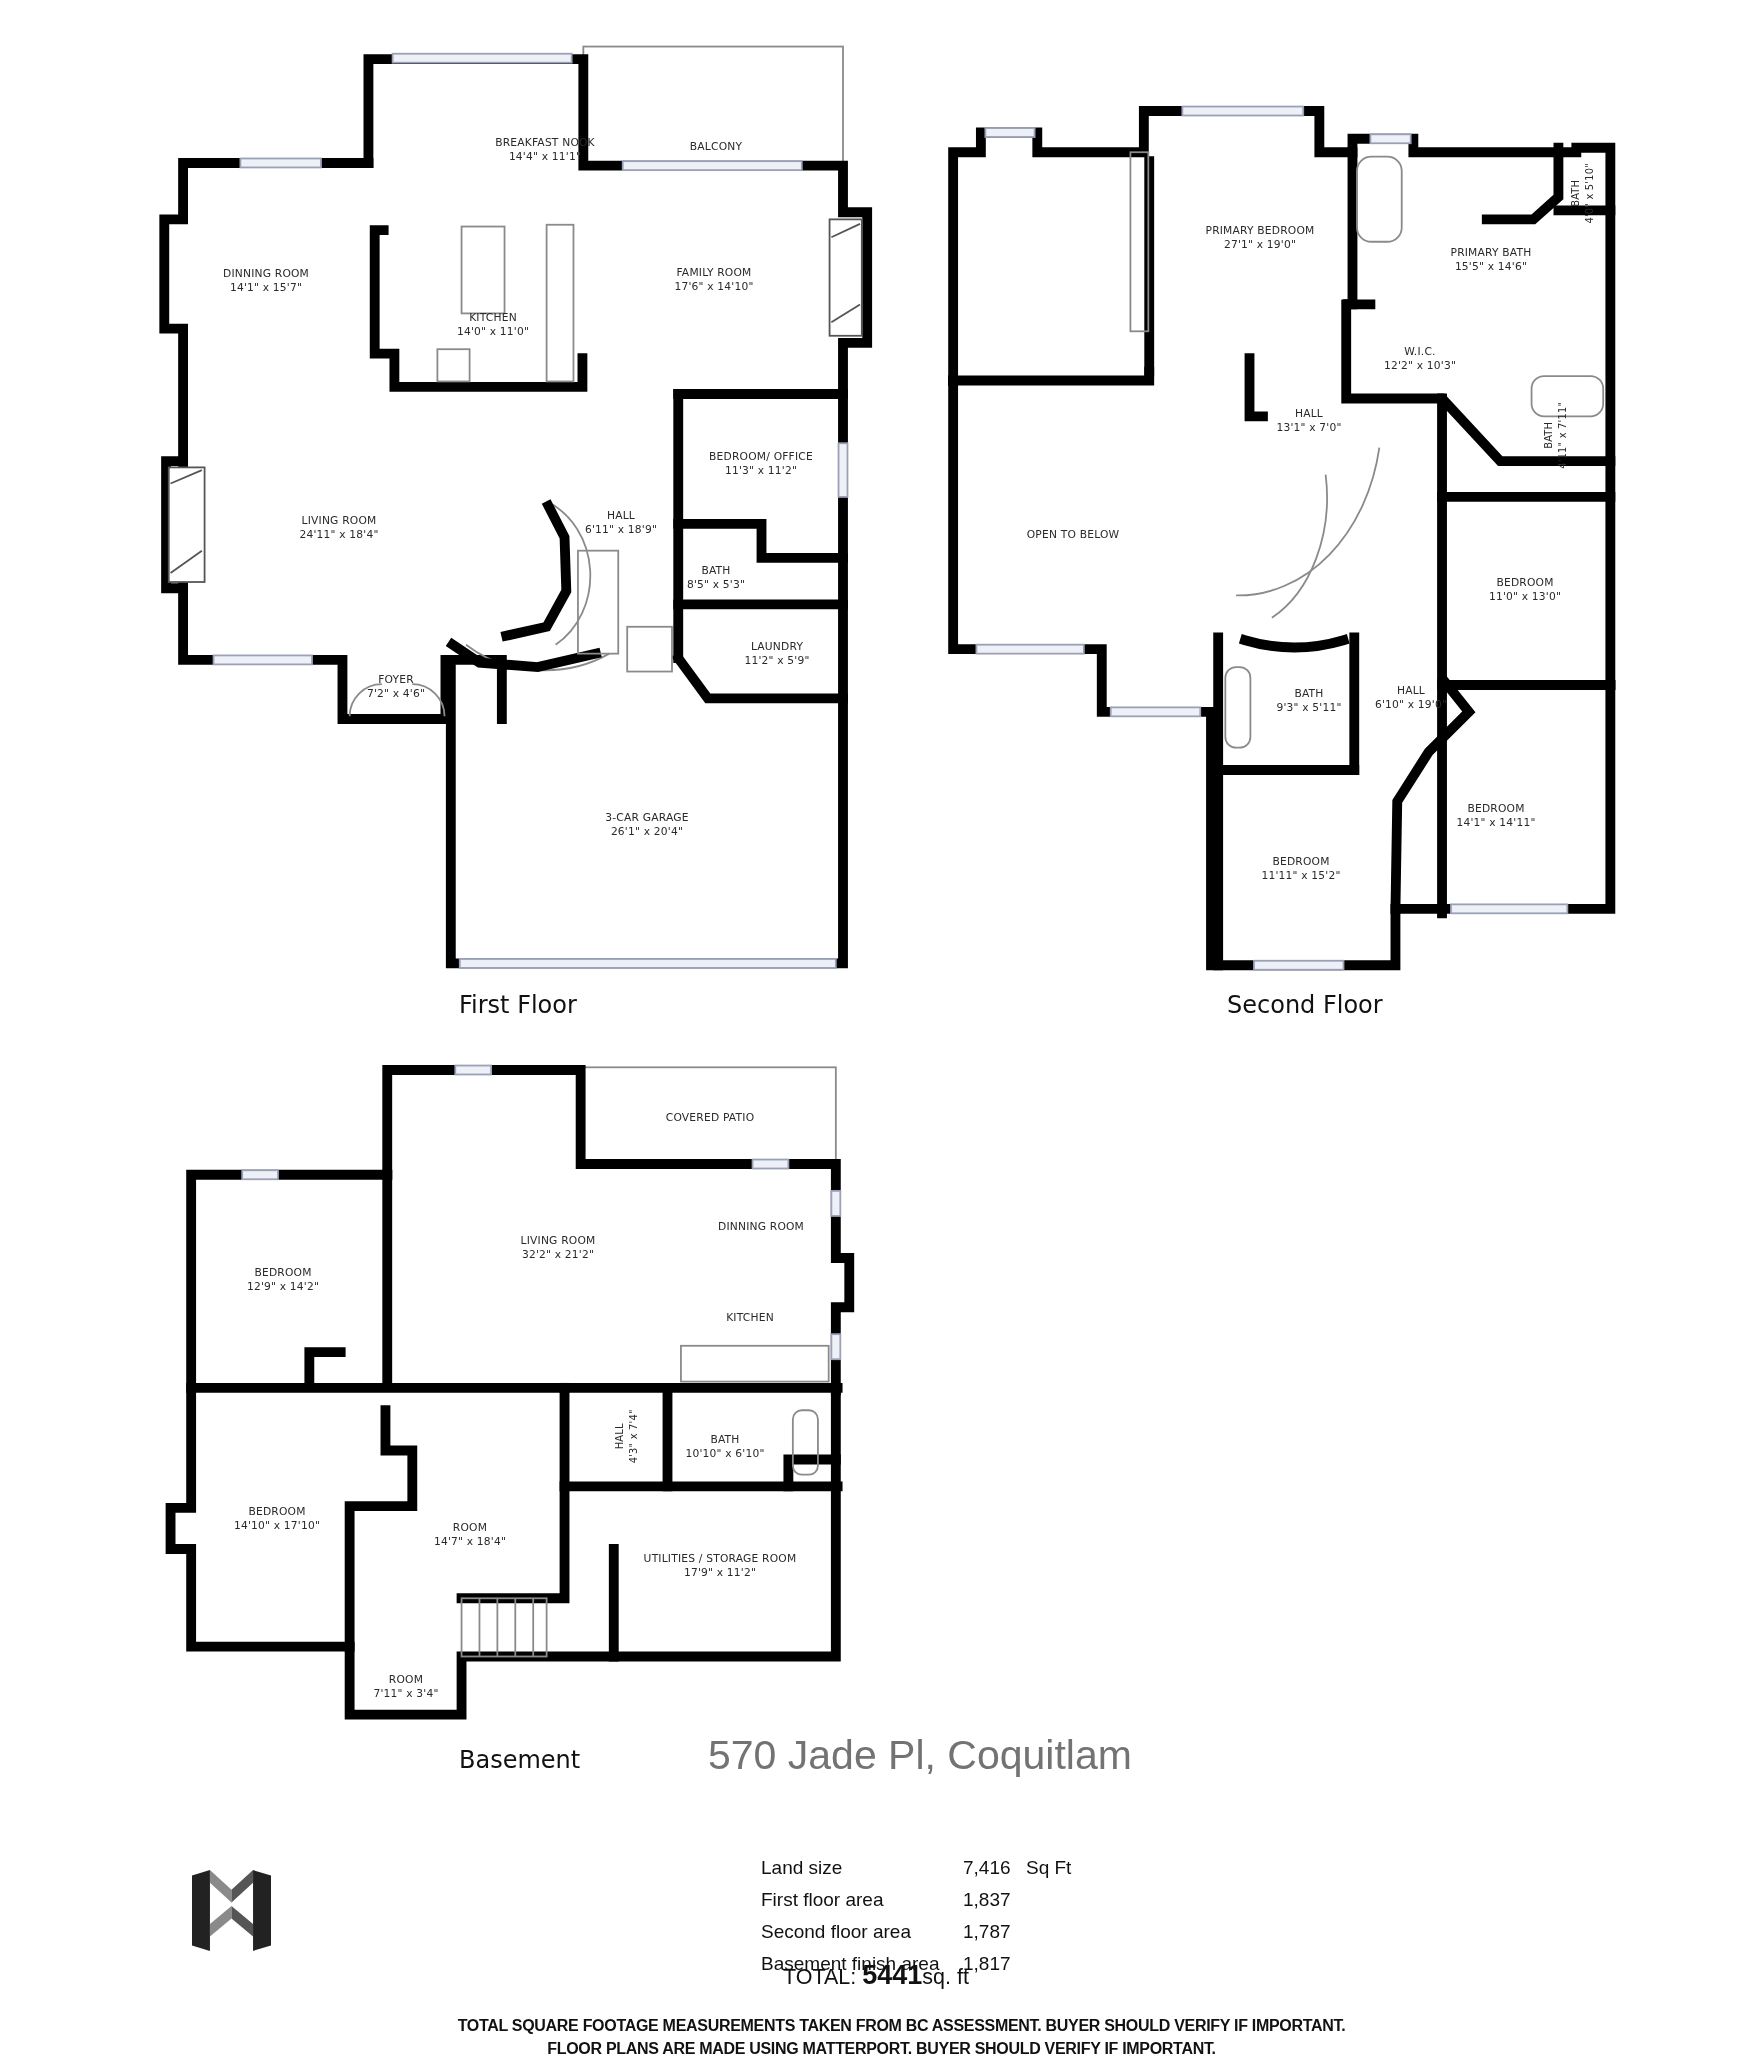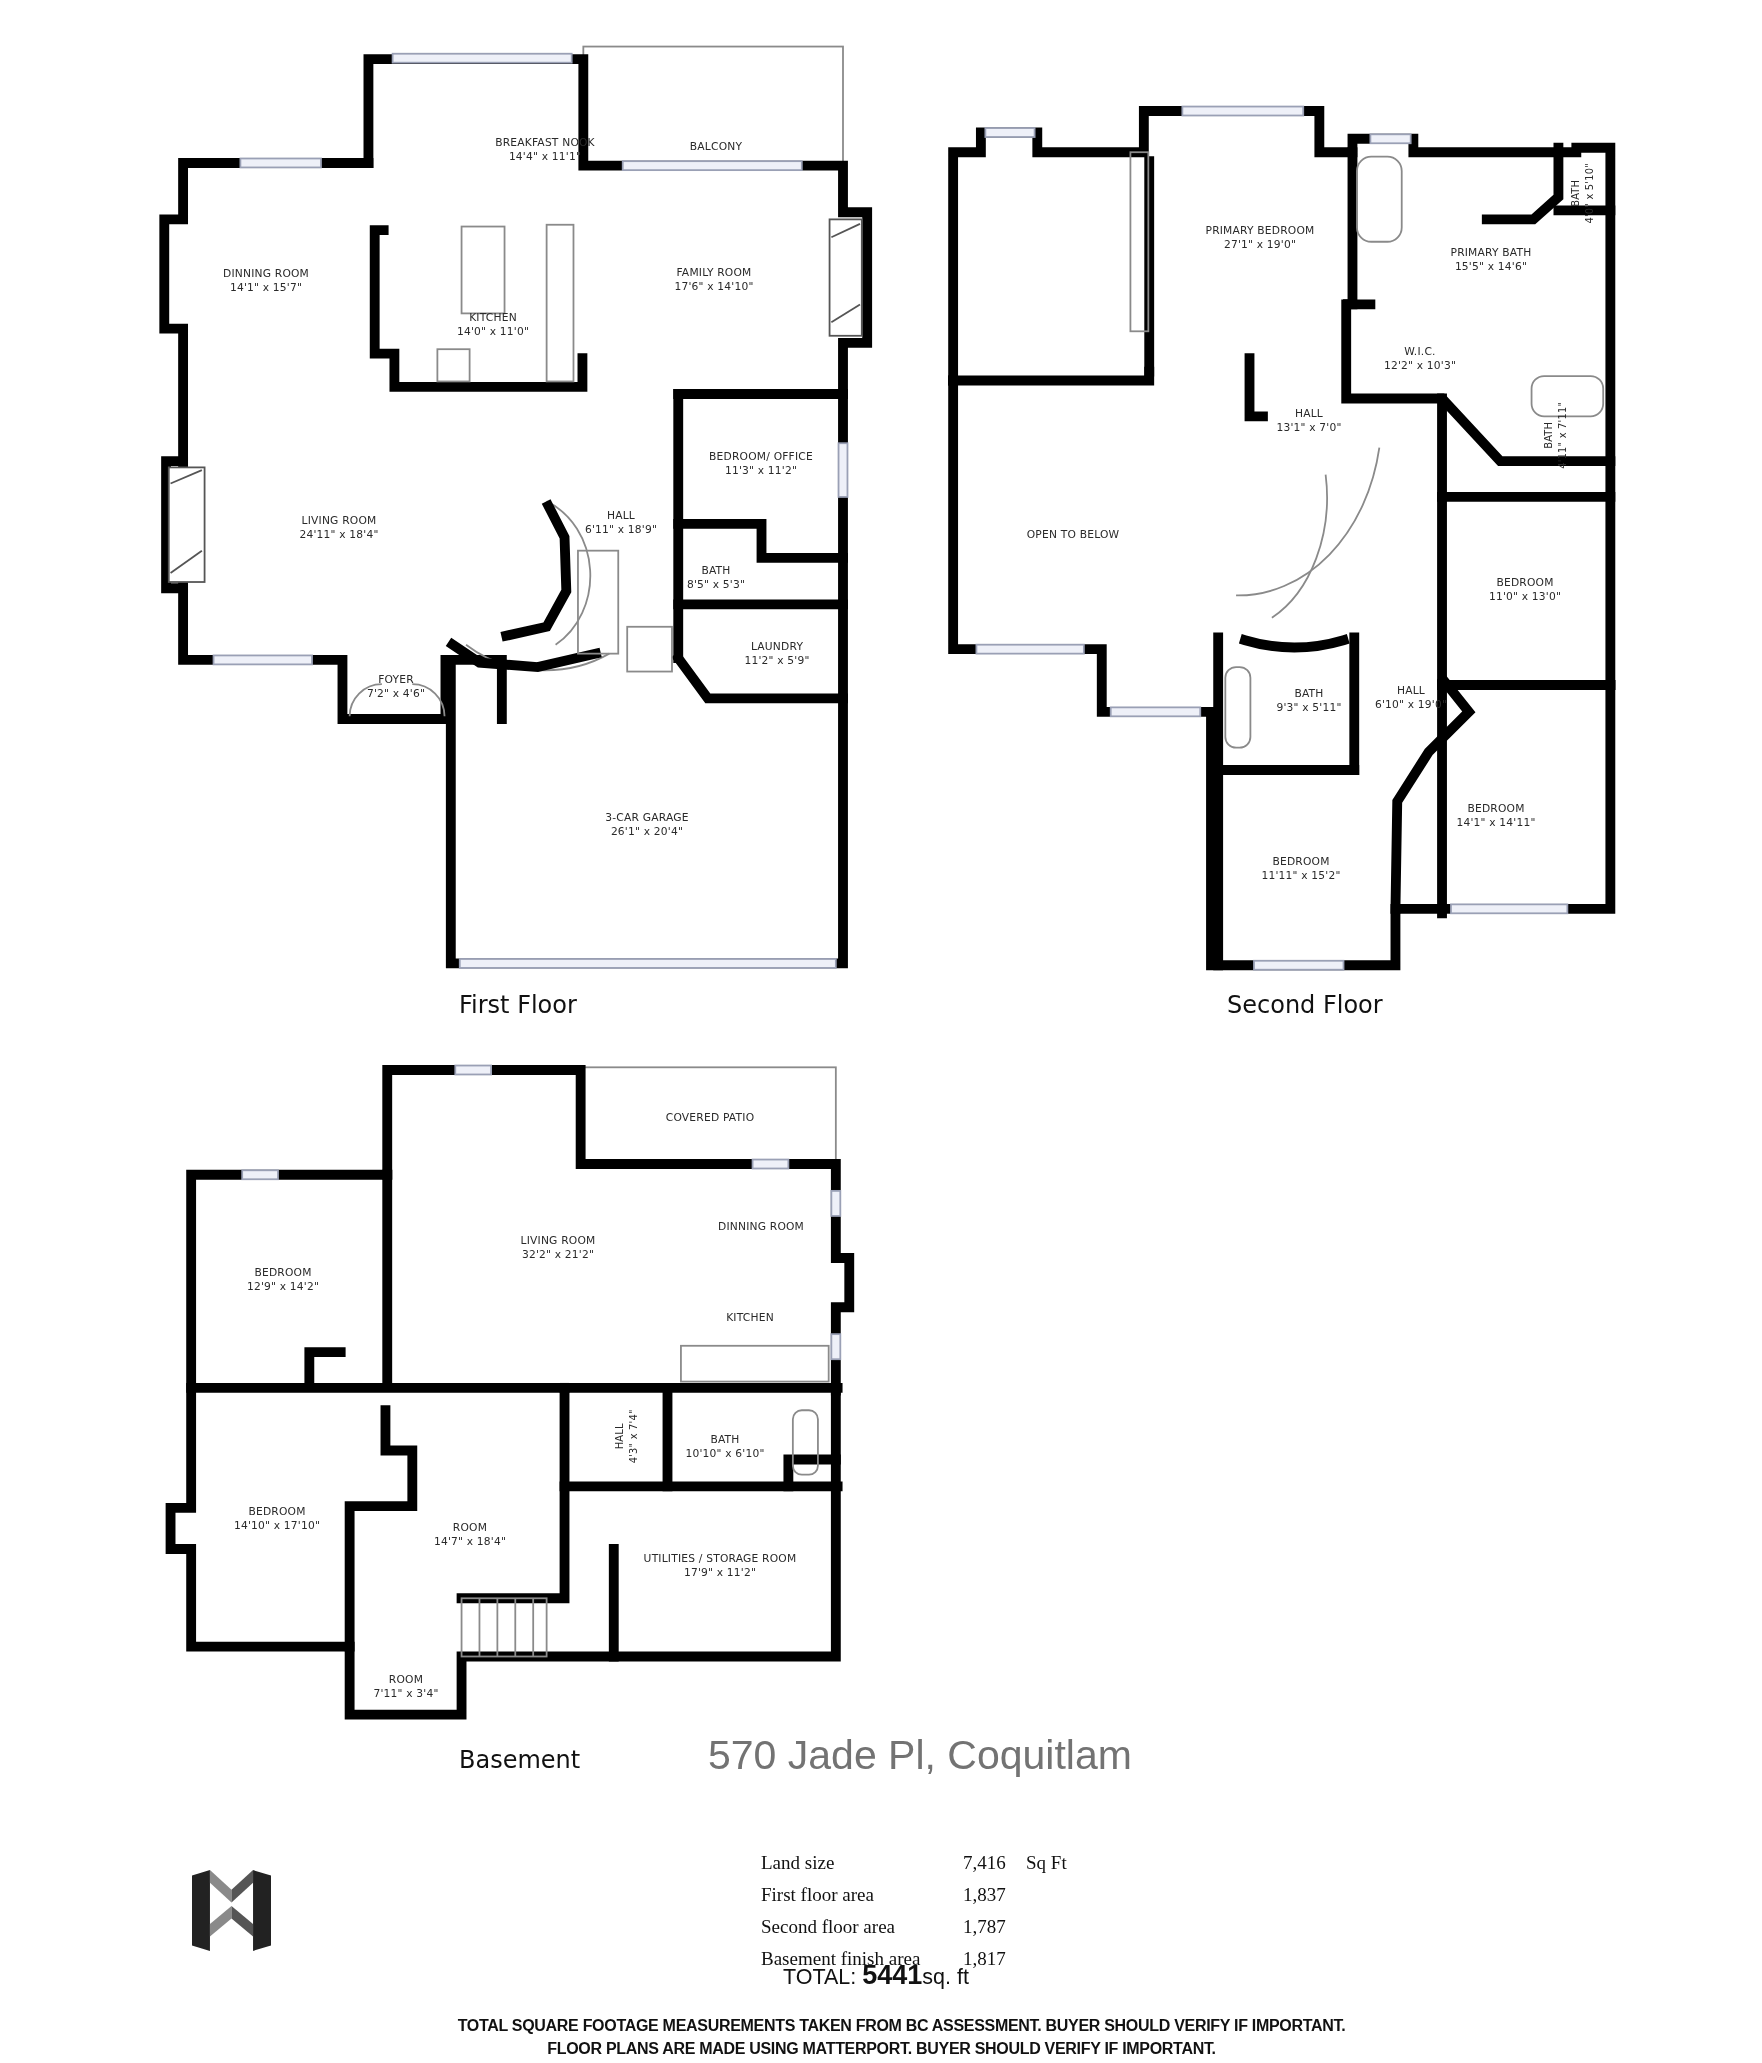--- a/index.html
+++ b/index.html
@@ -8,21 +8,21 @@
   .wall { fill: none; stroke: #000; stroke-width: 11; stroke-linejoin: miter; stroke-linecap: square; }
   .thin { fill: none; stroke: #8a8a8a; stroke-width: 2; }
   .win { fill: #eef0f8; stroke: #9aa0b5; stroke-width: 2; }
   .room-label { position: absolute; text-align: center; font-size: 10.7px; line-height: 14.3px; letter-spacing: 0.2px; color: #2a2a2a; transform: translateX(-50%); white-space: nowrap; }
   .room-label .name { display: block; }
   .room-label .dim { display: block; }
   .vert { transform: translateX(-50%) rotate(-90deg); }
   .floor-title { position: absolute; font-size: 24px; color: #111; font-family: "DejaVu Sans", sans-serif; }
   .address { position: absolute; left: 708px; top: 1732px; font-size: 41px; color: #737373; font-family: "Liberation Sans", sans-serif; }
   .stats { position: absolute; left: 761px; top: 1852px; font-size: 19px; font-family: "Liberation Sans", sans-serif; color: #111; }
-  .stats .row { display: flex; height: 32px; align-items: flex-start; font-family: Liberation Serif, serif; }
+  .stats .row { display: flex; height: 32px; align-items: center; }
   .stats .lbl { width: 202px; }
   .stats .val { width: 63px; }
   .stats .unit { width: 54px; }
   .total { position: absolute; left: 783px; top: 1960px; font-size: 21.5px; font-family: "Liberation Sans", sans-serif; color: #111; }
   .total .num { font-size: 27px; font-weight: bold; }
   .logo { position: absolute; left: 192px; top: 1870px; display: flex; align-items: center; }
   .logo .brand { font-family: "Liberation Sans", sans-serif; font-weight: bold; font-size: 66px; color: #222; margin-left: 19.7px; letter-spacing: -0.9px; }
   .disclaimer { position: absolute; left: 0; width: 1763px; text-align: center; font-family: "Liberation Sans", sans-serif; font-weight: bold; font-size: 16px; color: #111; letter-spacing: -0.3px; }
 </style>
 </head>

